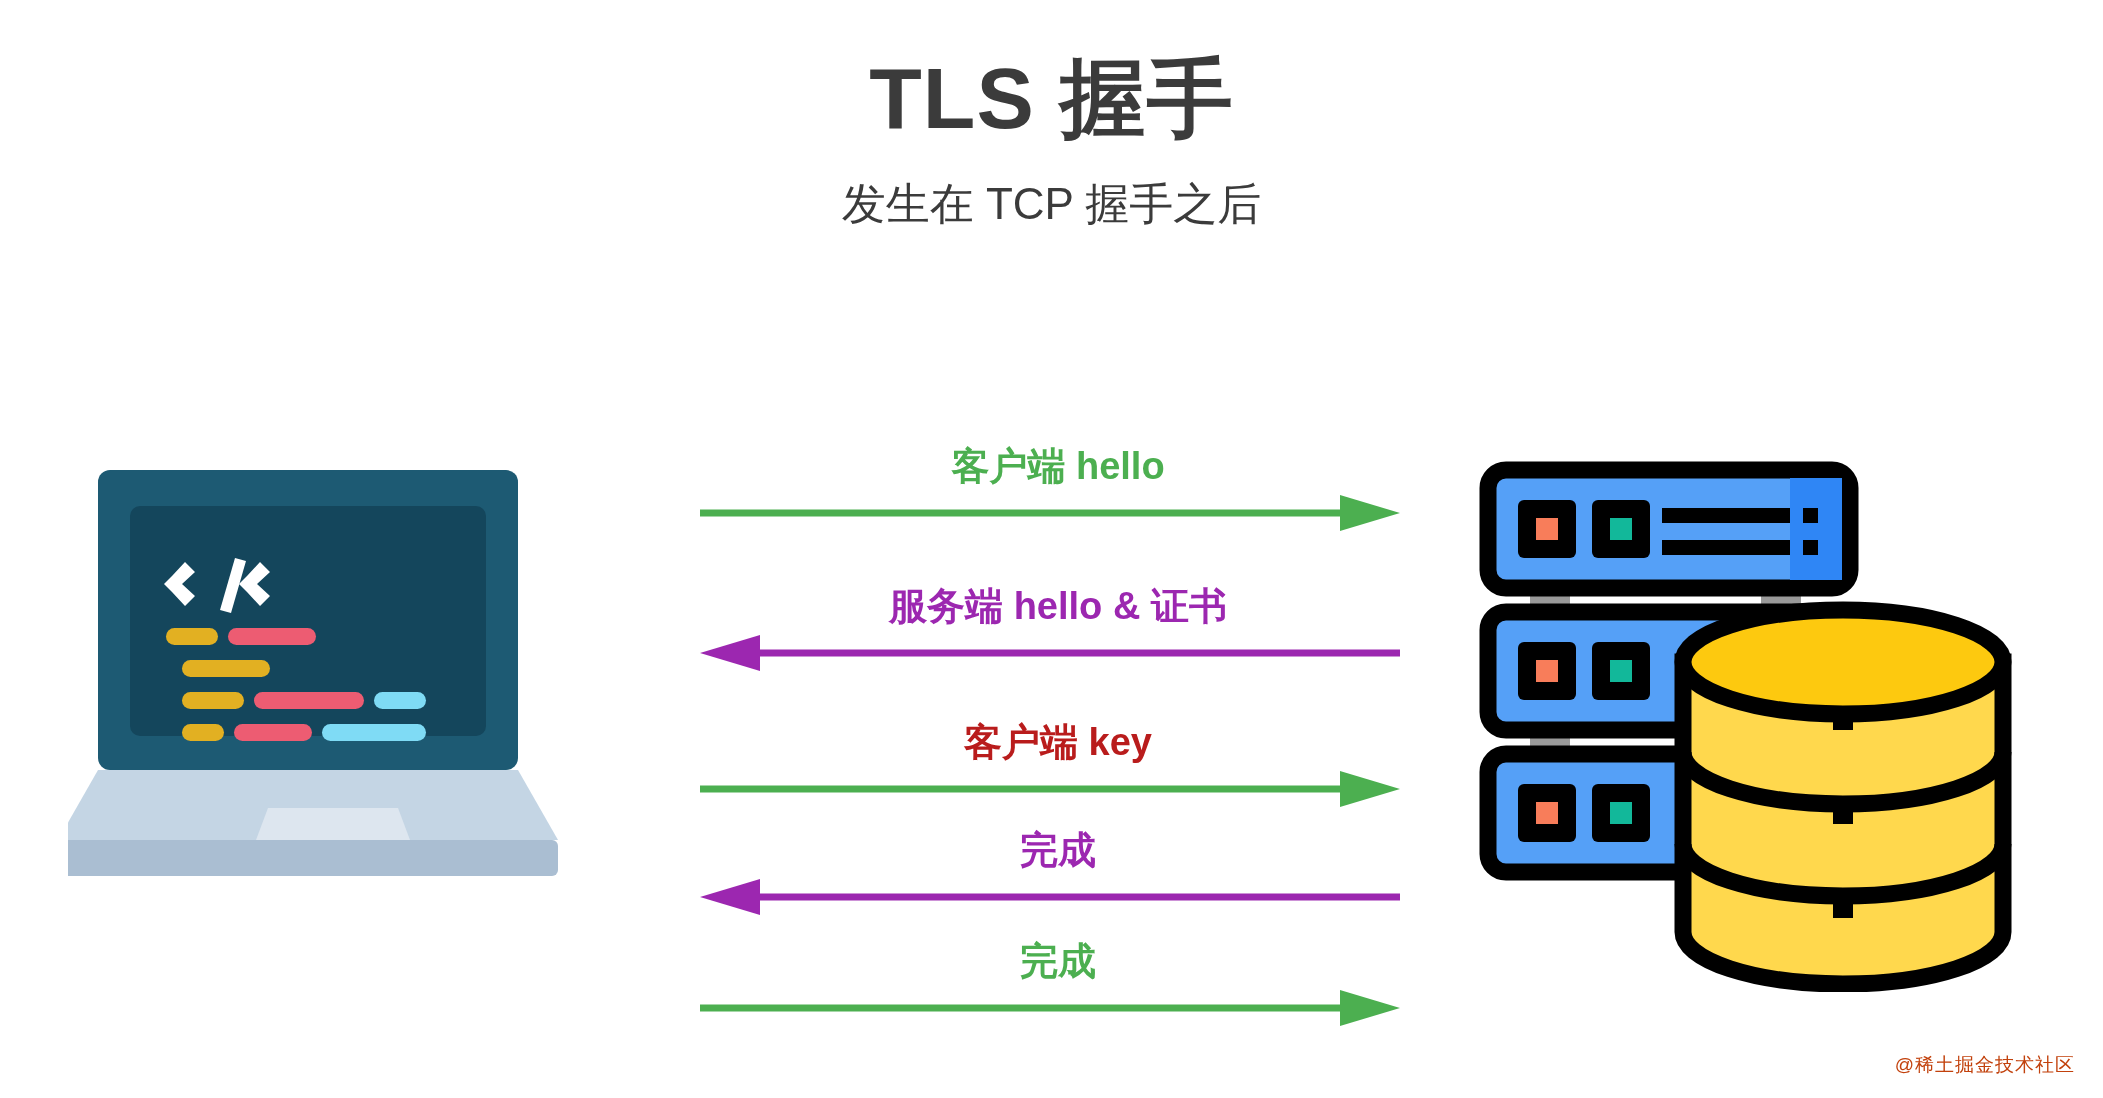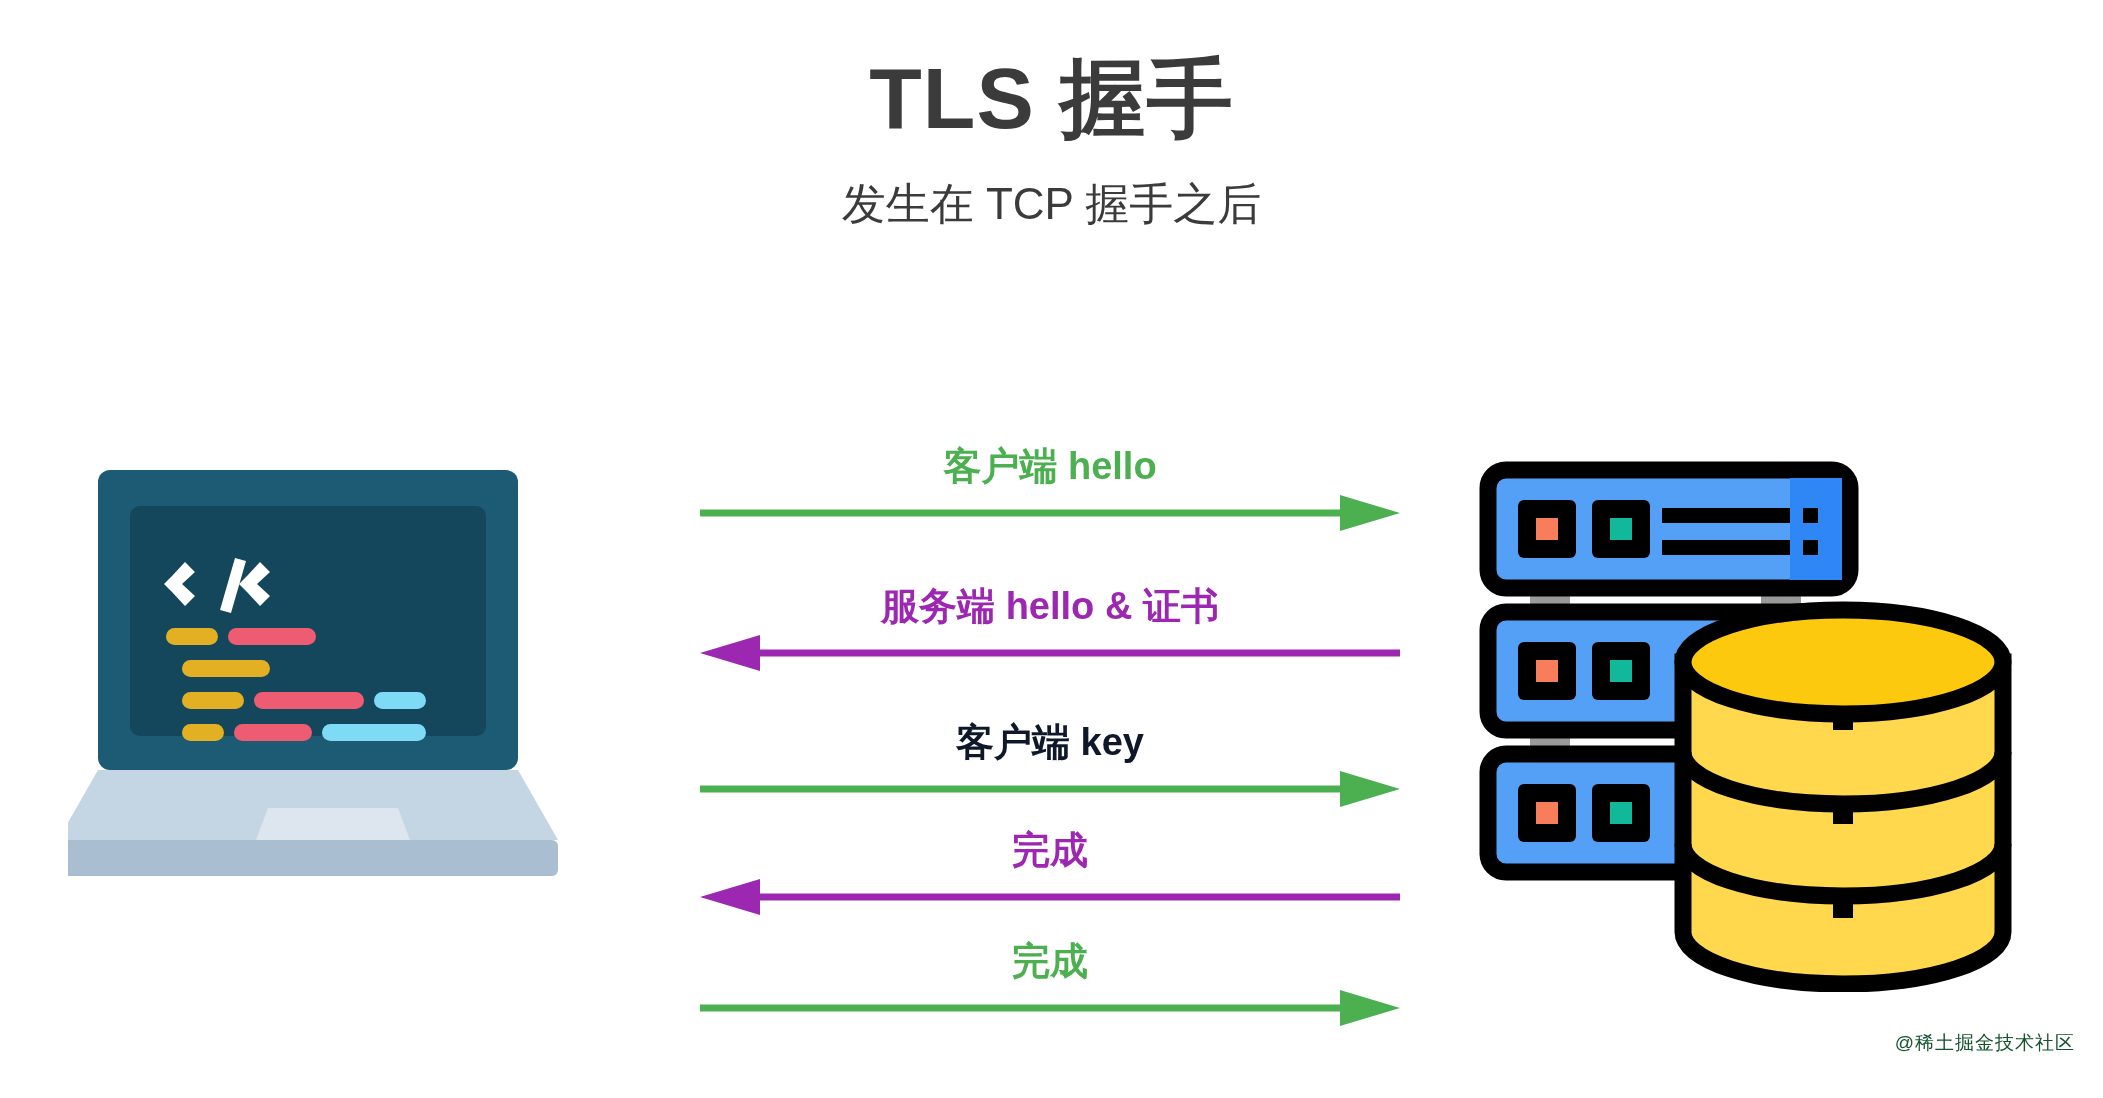--- a/index.html
+++ b/index.html
@@ -70,21 +70,21 @@
     pointer-events: none;
   }
   .msg-row {
     position: absolute;
     left: 700px;
     width: 700px;
     height: 0;
   }
   .msg-label {
     position: absolute;
-    left: 0;
+    left: 8px;
     width: 700px;
     text-align: center;
     font-size: 38px;
     font-weight: bold;
     line-height: 1;
     white-space: nowrap;
   }
   .msg-label.green { color: #4caf50; }
   .msg-label.purple { color: #9c27b0; }
 
@@ -92,23 +92,23 @@
     position: absolute;
     left: 0;
     width: 700px;
     height: 40px;
   }
 
   
   #watermark {
     position: absolute;
     right: 28px;
-    bottom: 42px;
+    bottom: 20px;
     font-size: 19px;
-    color: #14532d;
+    color: #c2410c;
     letter-spacing: 1px;
     white-space: nowrap;
   }
 </style>
 </head>
 <body>
 
 <div id="stage">
 
   <div id="header">
@@ -215,21 +215,21 @@
 
     <div class="msg-row" id="msg-1" style="top: 653px;">
       <div class="msg-label purple" style="top: -66px; color: rgb(156, 39, 176); text-align: center;">服务端 hello &amp; 证书</div>
       <svg class="arrow-svg" viewBox="0 0 700 40" preserveAspectRatio="none" xmlns="http://www.w3.org/2000/svg" style="top: -20px;">
         <line x1="700" y1="20" x2="45" y2="20" stroke="#9c27b0" stroke-width="7"></line>
         <polygon points="0,20 60,2 60,38" fill="#9c27b0"></polygon>
       </svg>
     </div>
 
     <div class="msg-row" id="msg-2" style="top: 789px;">
-      <div class="msg-label green" style="top: -66px; color: #0f172a;">客户端 key</div>
+      <div class="msg-label green" style="top: -66px; color: #b91c1c;">客户端 key</div>
       <svg class="arrow-svg" viewBox="0 0 700 40" preserveAspectRatio="none" xmlns="http://www.w3.org/2000/svg" style="top: -20px;">
         <line x1="0" y1="20" x2="655" y2="20" stroke="#4caf50" stroke-width="7"></line>
         <polygon points="640,2 700,20 640,38" fill="#4caf50"></polygon>
       </svg>
     </div>
 
     <div class="msg-row" id="msg-3" style="top: 897px;">
       <div class="msg-label purple" style="top: -66px; color: rgb(156, 39, 176);">完成</div>
       <svg class="arrow-svg" viewBox="0 0 700 40" preserveAspectRatio="none" xmlns="http://www.w3.org/2000/svg" style="top: -20px;">
         <line x1="700" y1="20" x2="45" y2="20" stroke="#9c27b0" stroke-width="7"></line>

